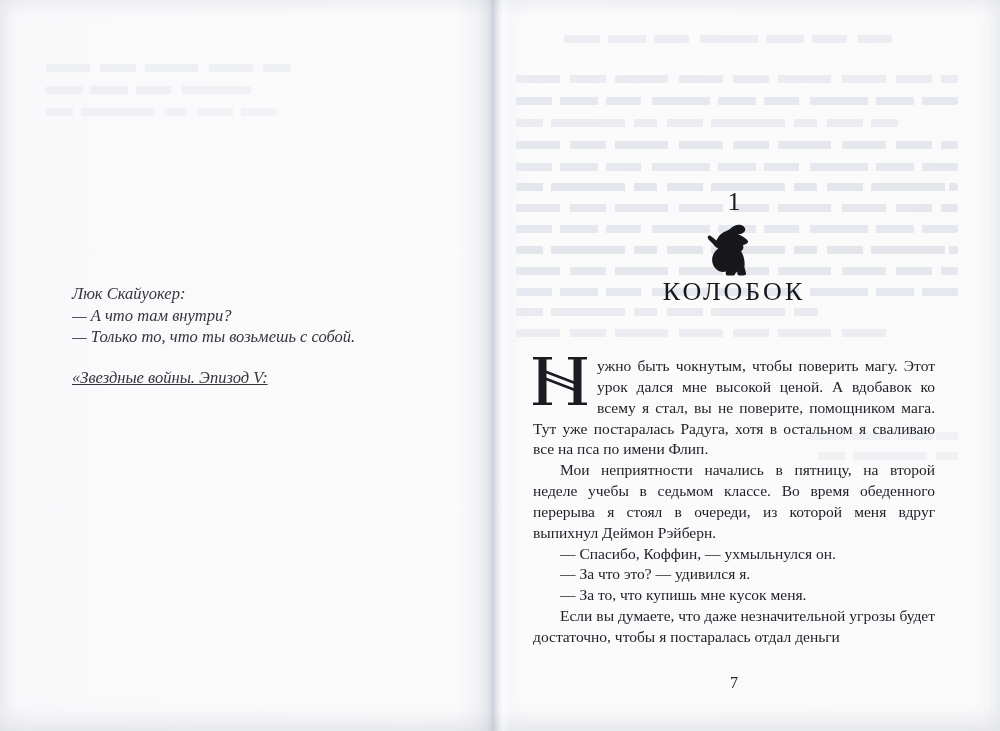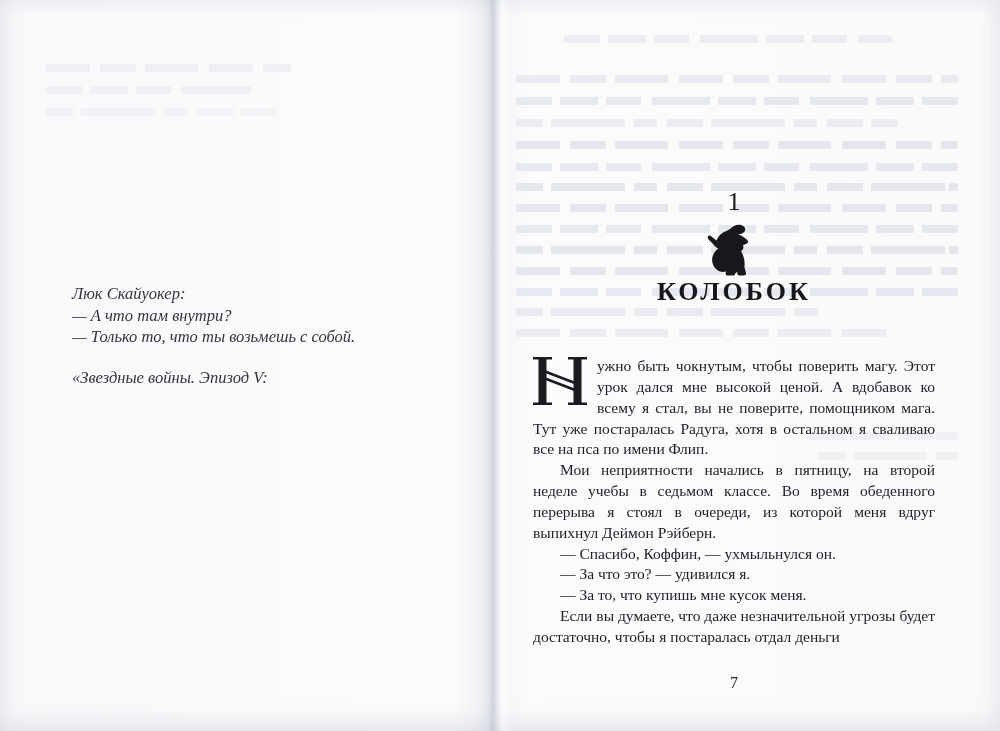--- a/index.html
+++ b/index.html
@@ -60,30 +60,30 @@
   .left-ghosts i:nth-child(1){top:64px;}
   .left-ghosts i:nth-child(2){top:86px;right:40px;}
   .left-ghosts i:nth-child(3){top:108px;right:14px;opacity:.3;}
 
   
   .epigraph{
     position:absolute;left:72px;top:283px;width:400px;
     font-style:italic;font-size:16.5px;line-height:21.5px;
     color:#34343c;z-index:1;
   }
-  .ep-source{margin-top:19px;}
+  .ep-source{margin-top:19px;text-decoration:underline;}
 
   
   .column{position:absolute;left:39px;width:402px;top:0;bottom:0;z-index:1;}
   .chapter-number{position:absolute;top:189px;left:0;right:0;text-align:center;font-size:26px;line-height:26px;color:#1b1b22;}
   .chapter-icon{position:absolute;top:224px;left:0;right:0;height:56px;display:flex;justify-content:center;}
   .chapter-icon svg{transform:translateX(-5px);}
   .chapter-title{
     position:absolute;top:276px;left:0;right:0;text-align:center;
-    font-size:26px;line-height:31px;font-weight:bold;letter-spacing:3px;color:#16161c;
+    font-size:26px;line-height:31px;font-weight:normal;letter-spacing:3px;color:#16161c;
   }
   .body-text{position:absolute;top:340px;left:0;width:402px;font-size:15.5px;line-height:20.85px;text-align:justify;color:#22222b;margin-top:16px;}
   .body-text p{margin:0;}
   .body-text p.ind,.body-text p.dlg{text-indent:27px;}
   .dropcap{float:left;width:54px;height:48px;margin:1px 10px 0 0;}
   .dropcap svg{display:block;}
   .sr{position:absolute;width:1px;height:1px;overflow:hidden;clip:rect(0 0 0 0);white-space:nowrap;}
   .page-number{position:absolute;top:674px;left:0;right:0;text-align:center;font-size:16px;color:#26262e;}
 </style>
 </head>

